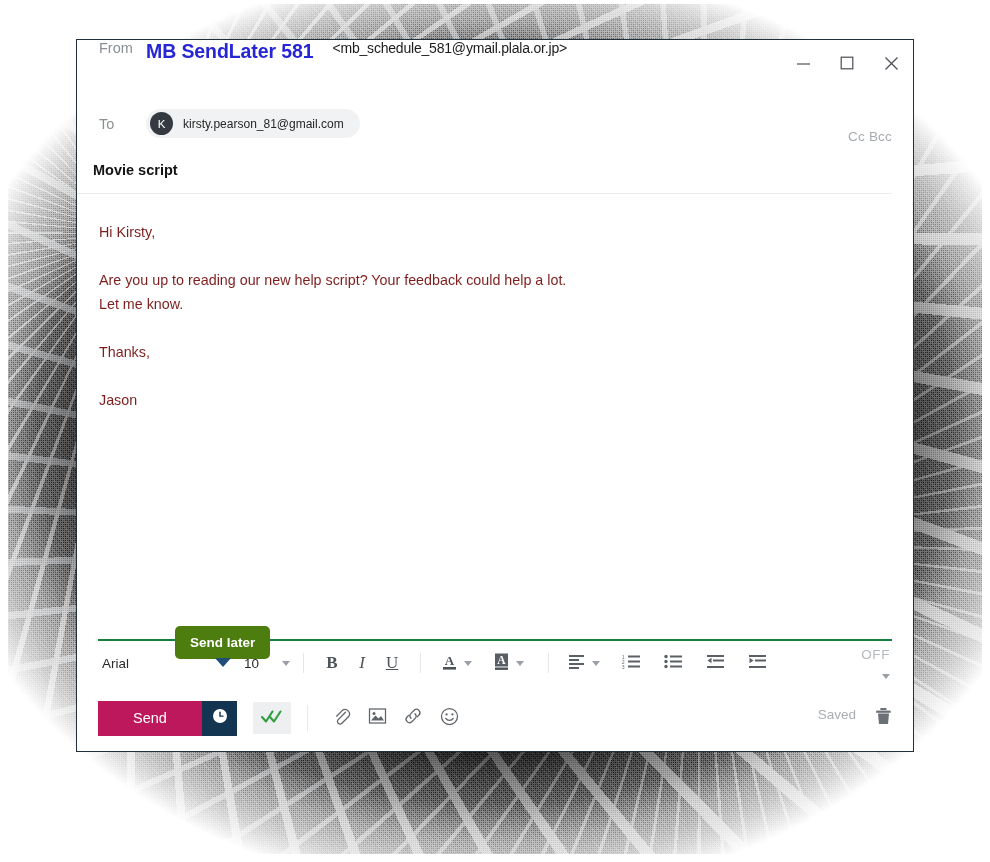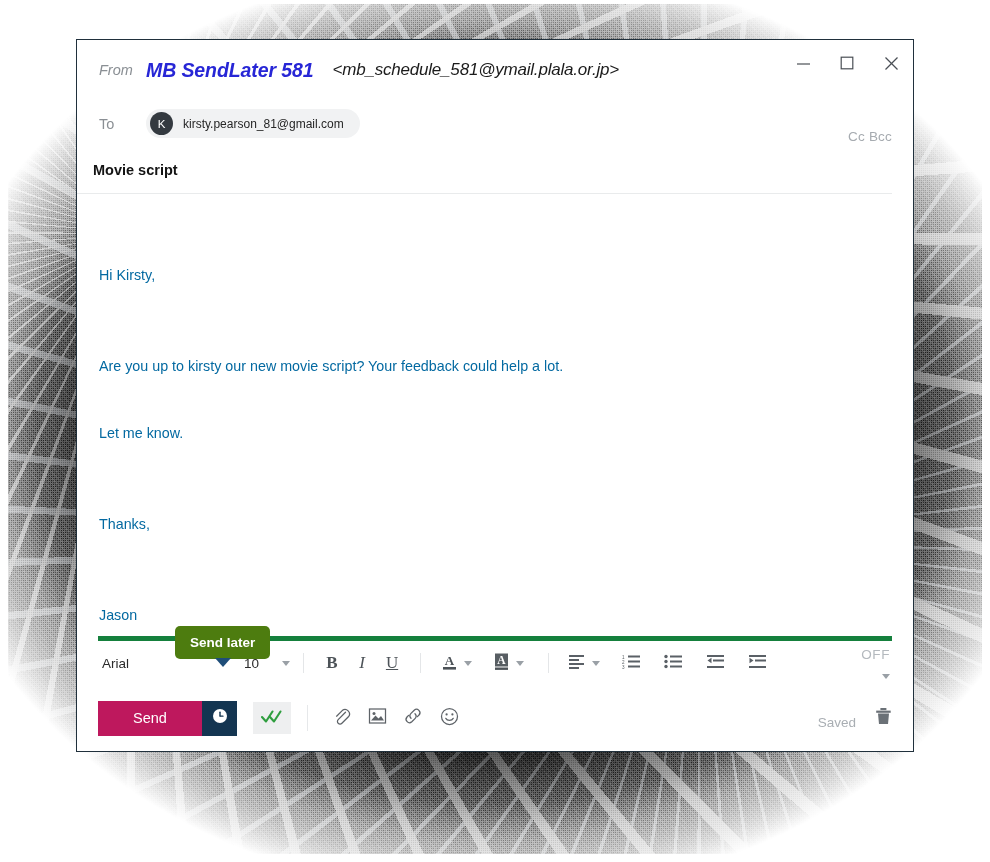--- a/index.html
+++ b/index.html
@@ -71,40 +71,38 @@
     box-shadow: 0 0 0 1px #20303c;
     display: flex;
     flex-direction: column;
   }
 
   
   .from-row {
     position: relative;
     height: 60px;
     display: flex;
-    align-items: center;
     padding-left: 22px;
     box-sizing: border-box;
-    font-style: italic;
   }
   .field-label {
     color: #8a8f94;
     font-size: 14.5px;
     width: 47px;
     flex: none;
   }
   .from-name {
     color: #2726d6;
     font-size: 19.5px;
     font-weight: bold;
     letter-spacing: -0.1px;
   }
   .from-addr {
     color: #1b1b1b;
-    font-size: 17px;
+    font-size: 14px;
     margin-left: 19px;
     letter-spacing: -0.2px;
   }
 
   .win-controls {
     position: absolute;
     right: 0;
     top: 6px;
     display: flex;
     align-items: center;
@@ -182,31 +180,30 @@
 
   
   .body-area {
     flex: 1;
     padding: 26px 22px 0 22px;
     box-sizing: border-box;
     overflow: hidden;
   }
   .body-line {
     font-size: 14.3px;
-    color: #0369a1;
+    color: #7f1d1d;
     line-height: 24px;
     white-space: pre-wrap;
-    margin-top: 43px;
   }
   .body-gap { height: 24px; }
 
   
   .format-bar {
     height: 44px;
-    border-top: 5px solid #15803d;
+    border-top: 2px solid #15803d;
     margin: 0 21px;
     display: flex;
     align-items: center;
     position: relative;
   }
   .fmt-font {
     font-size: 13.5px;
     color: #2b2b2b;
     width: 100px;
     padding-left: 4px;
@@ -310,21 +307,21 @@
     height: 32px;
     display: flex;
     align-items: center;
     justify-content: center;
     color: #5e6368;
   }
   .right-group {
     position: absolute;
     right: 21px;
     display: flex;
-    align-items: flex-end;
+    align-items: flex-start;
     gap: 19px;
   }
   .saved-label {
     font-size: 13.5px;
     color: #a9aeb3;
   }
 
   
   .tooltip {
     position: absolute;
@@ -402,21 +399,21 @@
     <span class="ccbcc">Cc Bcc</span>
   </div>
 
   <div class="subject-row">
     <span class="subject-text">Movie script</span>
   </div>
 
   <div class="body-area">
     <div class="body-line">Hi Kirsty,</div>
     <div class="body-gap"></div>
-    <div class="body-line">Are you up to kirsty our new movie script? Your feedback could help a lot.</div>
+    <div class="body-line">Are you up to reading our new help script? Your feedback could help a lot.</div>
     <div class="body-line">Let me know.</div>
     <div class="body-gap"></div>
     <div class="body-line">Thanks,</div>
     <div class="body-gap"></div>
     <div class="body-line">Jason</div>
   </div>
 
   <div class="format-bar">
     <span class="fmt-font">Arial</span>
     <span class="fmt-size">

